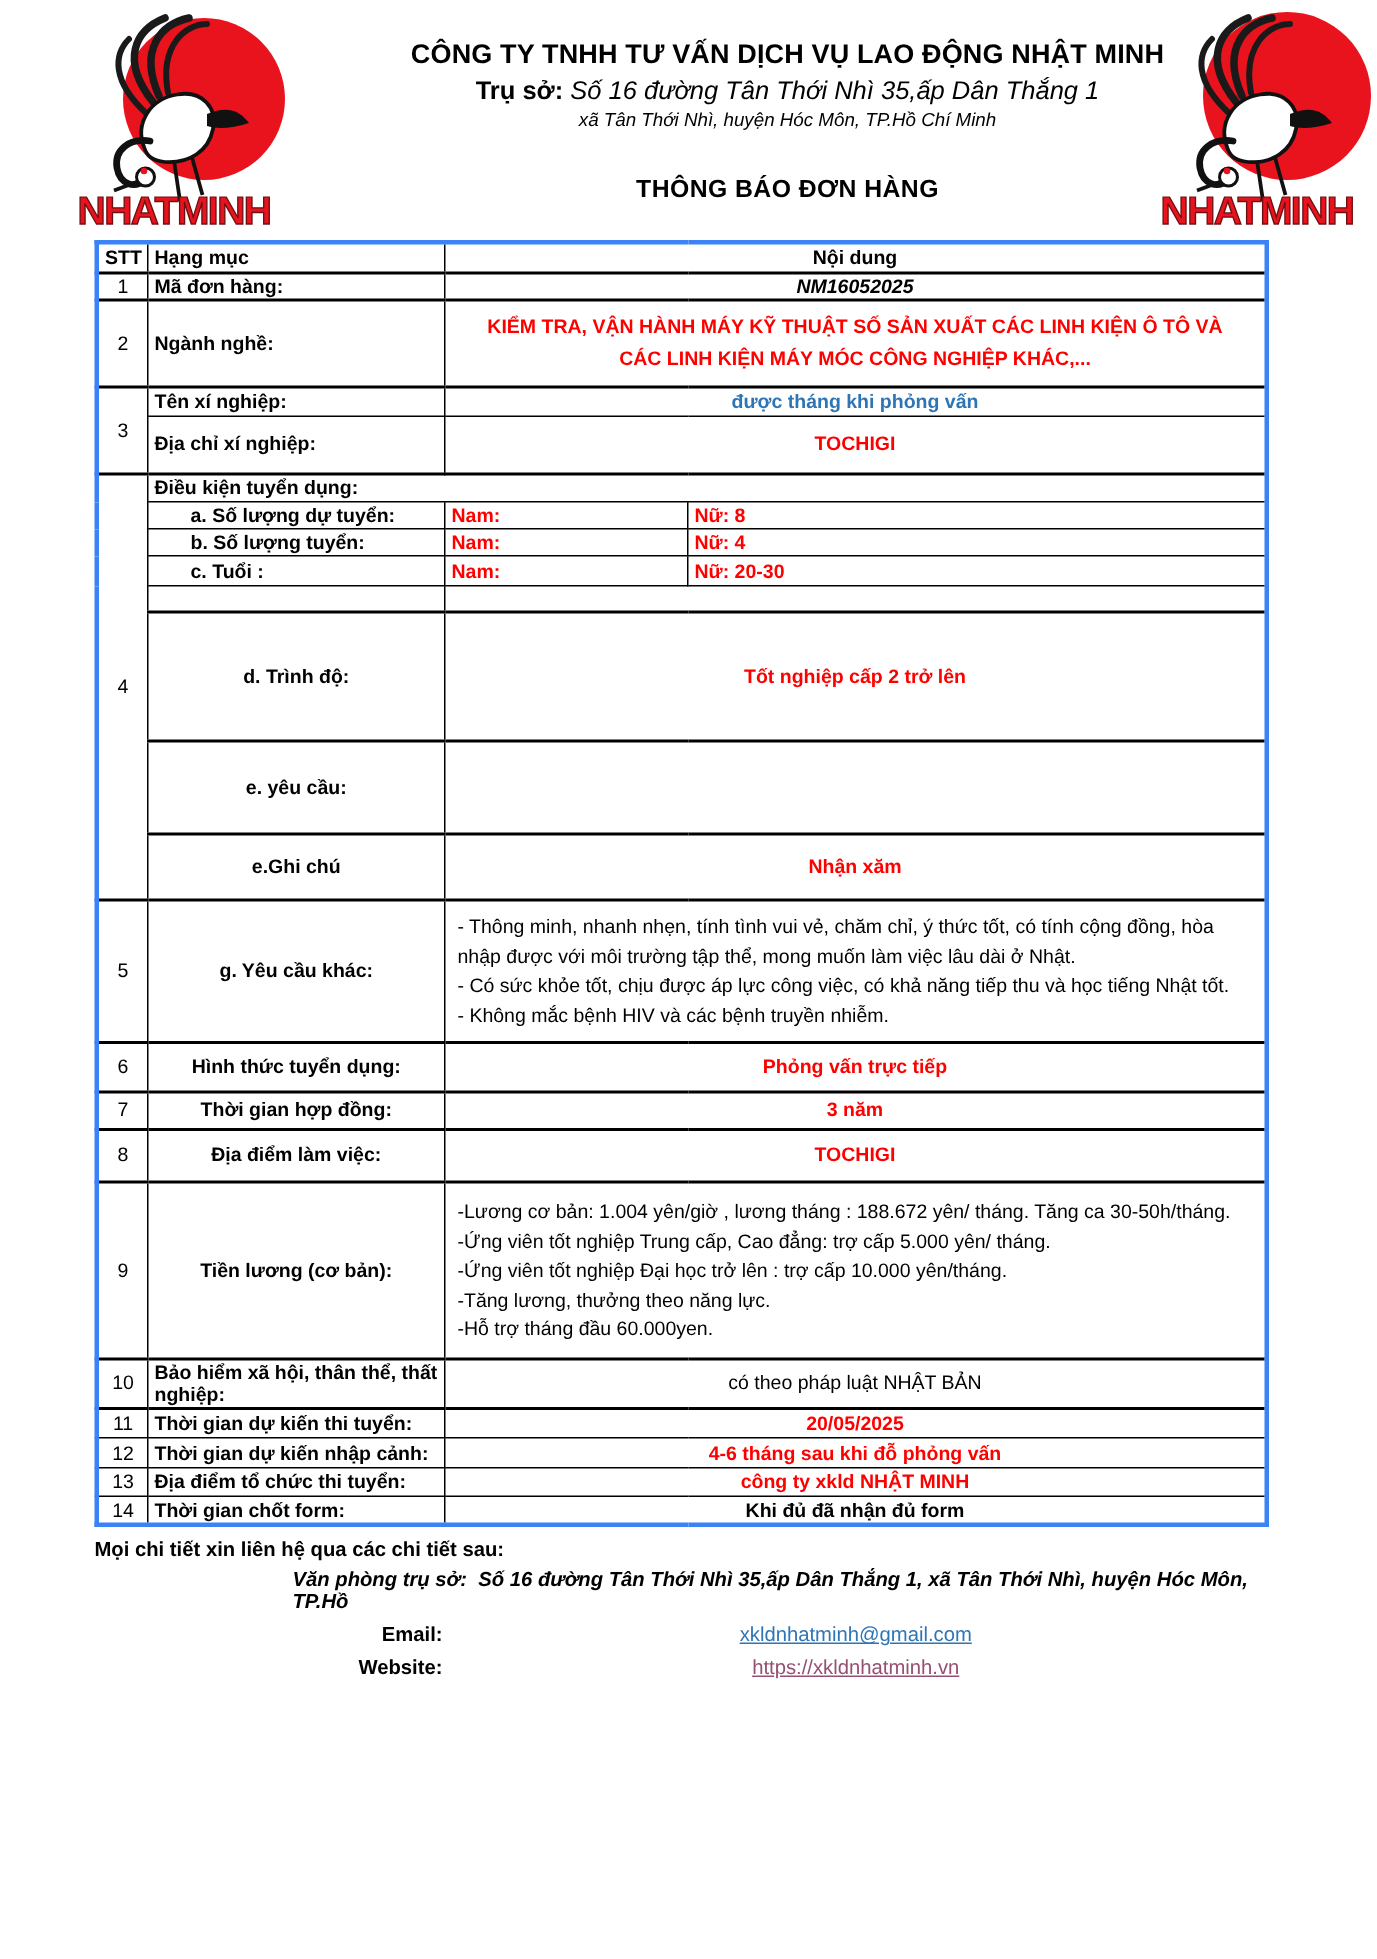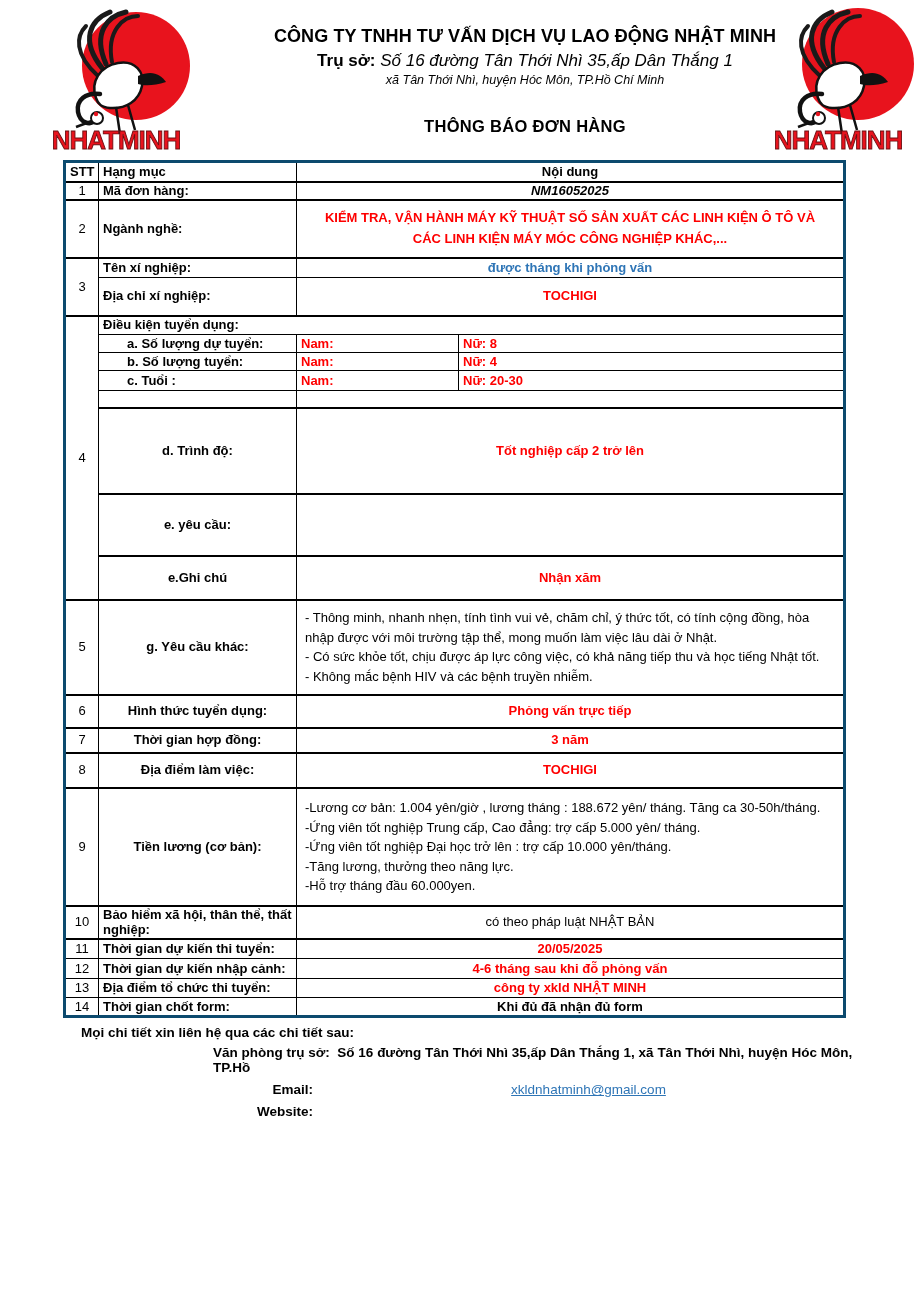--- a/index.html
+++ b/index.html
@@ -17,36 +17,36 @@
   .logo-right { left:758px; }
   .header-text { padding-top:26px; margin-left:180px; width:690px; text-align:center; }
   .company { font-size:18px; font-weight:bold; letter-spacing:.1px; }
   .addr { font-size:17px; margin-top:4px; }
   .addr .lbl { font-weight:bold; }
   .addr .it  { font-style:italic; }
   .addr2 { font-size:12.5px; font-style:italic; margin-top:2px; }
   .doc-title { font-size:16.5px; font-weight:bold; margin-top:30px; letter-spacing:.3px; }
   
   table { border-collapse:collapse; margin:24px 0 0 63px; width:783px; table-layout:fixed;
-          border:3px solid #0c4a6e; }
+          border:3px solid #3b82f6; }
   td { border:1.5px solid #000; padding:0 4px; font-size:13px; vertical-align:middle; overflow:hidden; line-height:1.25; }
   tr.tk > td { border-top-width:2.5px; }
   .b { font-weight:bold; }
   .c { text-align:center; }
   .l { text-align:left; }
   .red  { color:#fe0000; }
   .blue { color:#2e75b6; }
   .ital { font-style:italic; }
   .ind  { padding-left:28px; }
   .pre  { white-space:pre-line; text-align:left; font-weight:normal; padding:4px 8px; line-height:1.5; }
   .sttc { text-align:center; }
   
-  .footer { margin-left:81px; width:783px; font-size:13.5px; }
+  .footer { margin-left:63px; width:783px; font-size:13.5px; }
   .f-note   { font-weight:bold; margin-top:7px; }
-  .f-office { font-weight:bold; margin-top:5px; padding-left:132px; }
+  .f-office { font-weight:bold; margin-top:5px; padding-left:132px;font-style:italic; }
   .contact-row { display:flex; align-items:center; margin-top:7px; }
   .contact-row.first { margin-top:30px; }
   .contact-label { width:232px; text-align:right; font-weight:bold; }
   .contact-value { flex:1; text-align:center; }
   .v-hotline { color:#2e75b6; }
   .v-email   { color:#2e75b6; text-decoration:underline; }
   .v-web     { color:#954f72; text-decoration:underline; }
   a { cursor:pointer; }
 </style>
 </head>
@@ -245,14 +245,15 @@
     <span>Văn phòng trụ sở:</span>&nbsp;
     <span>Số 16 đường Tân Thới Nhì 35,ấp Dân Thắng 1, xã Tân Thới Nhì, huyện Hóc Môn, TP.Hồ</span>
   </div>
 
   <div class="contact-row">
     <div class="contact-label">Email:</div>
     <div class="contact-value"><a class="v-email">xkldnhatminh@gmail.com</a></div>
   </div>
   <div class="contact-row">
     <div class="contact-label">Website:</div>
+    <div class="contact-value"><a class="v-web">https://xkldnhatminh.vn</a></div>
   </div>
 </div>
 
 </body></html>

